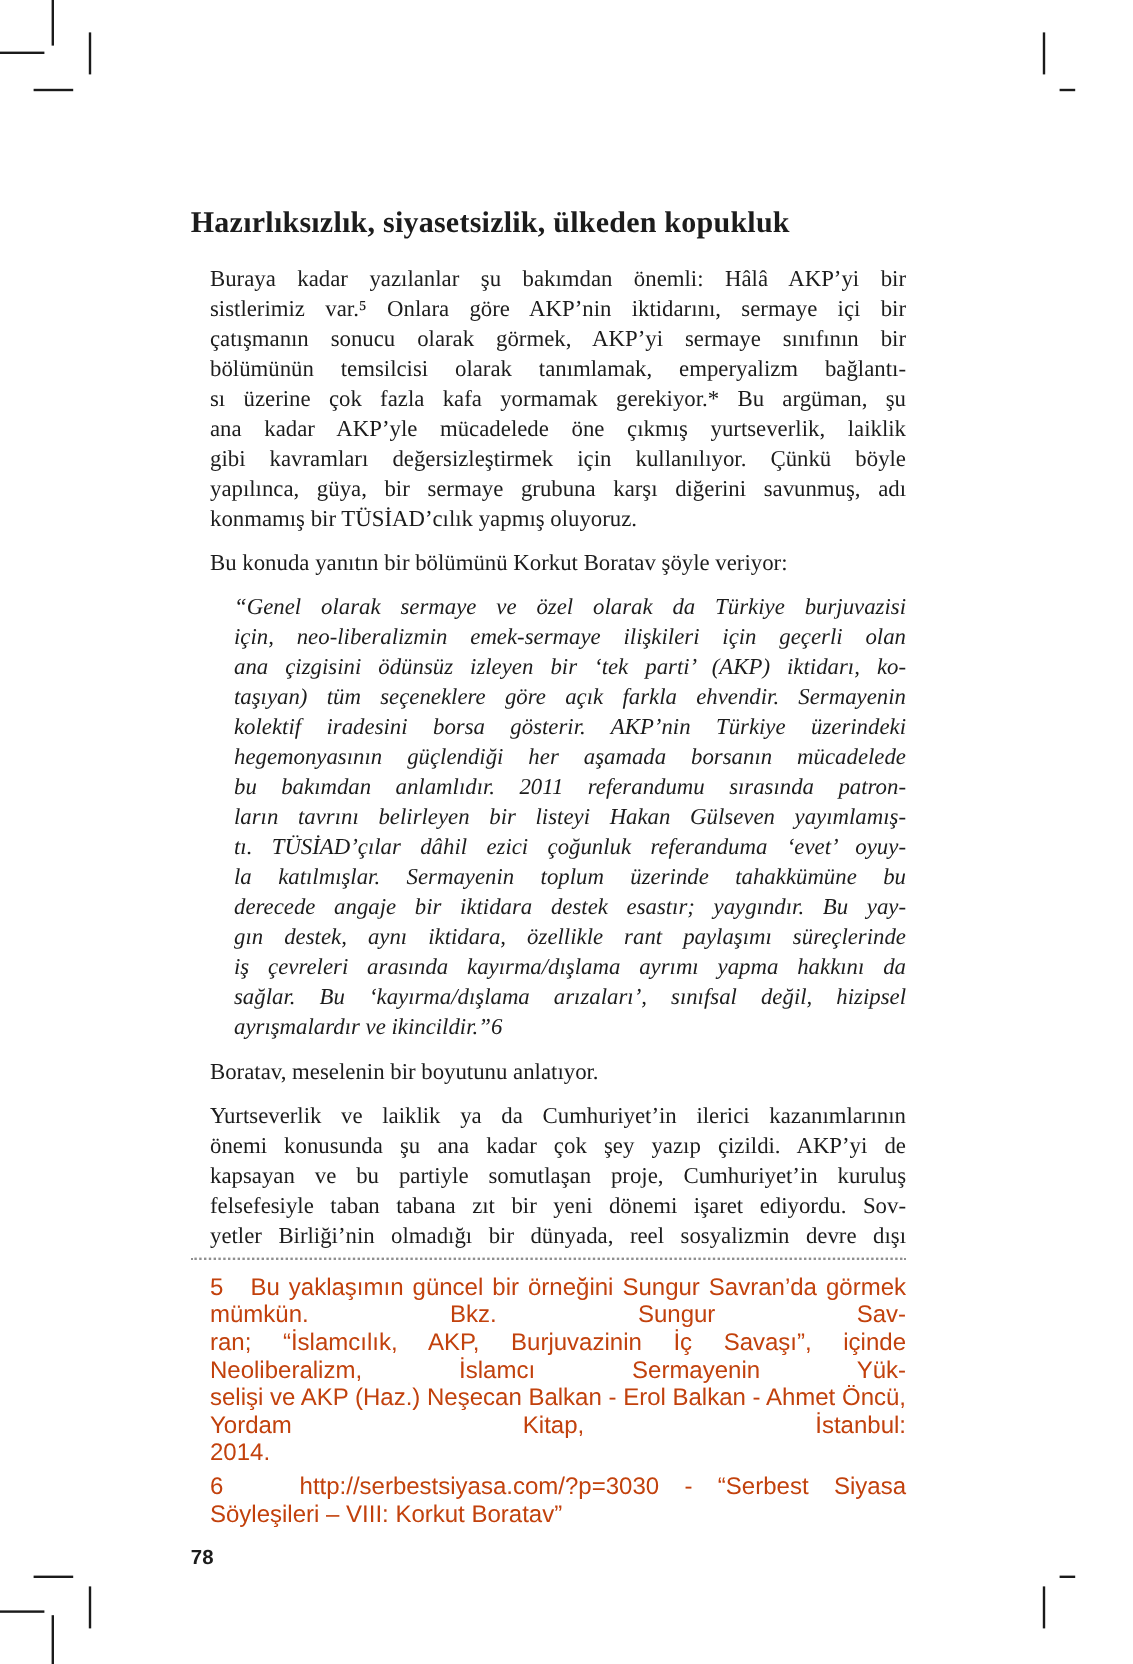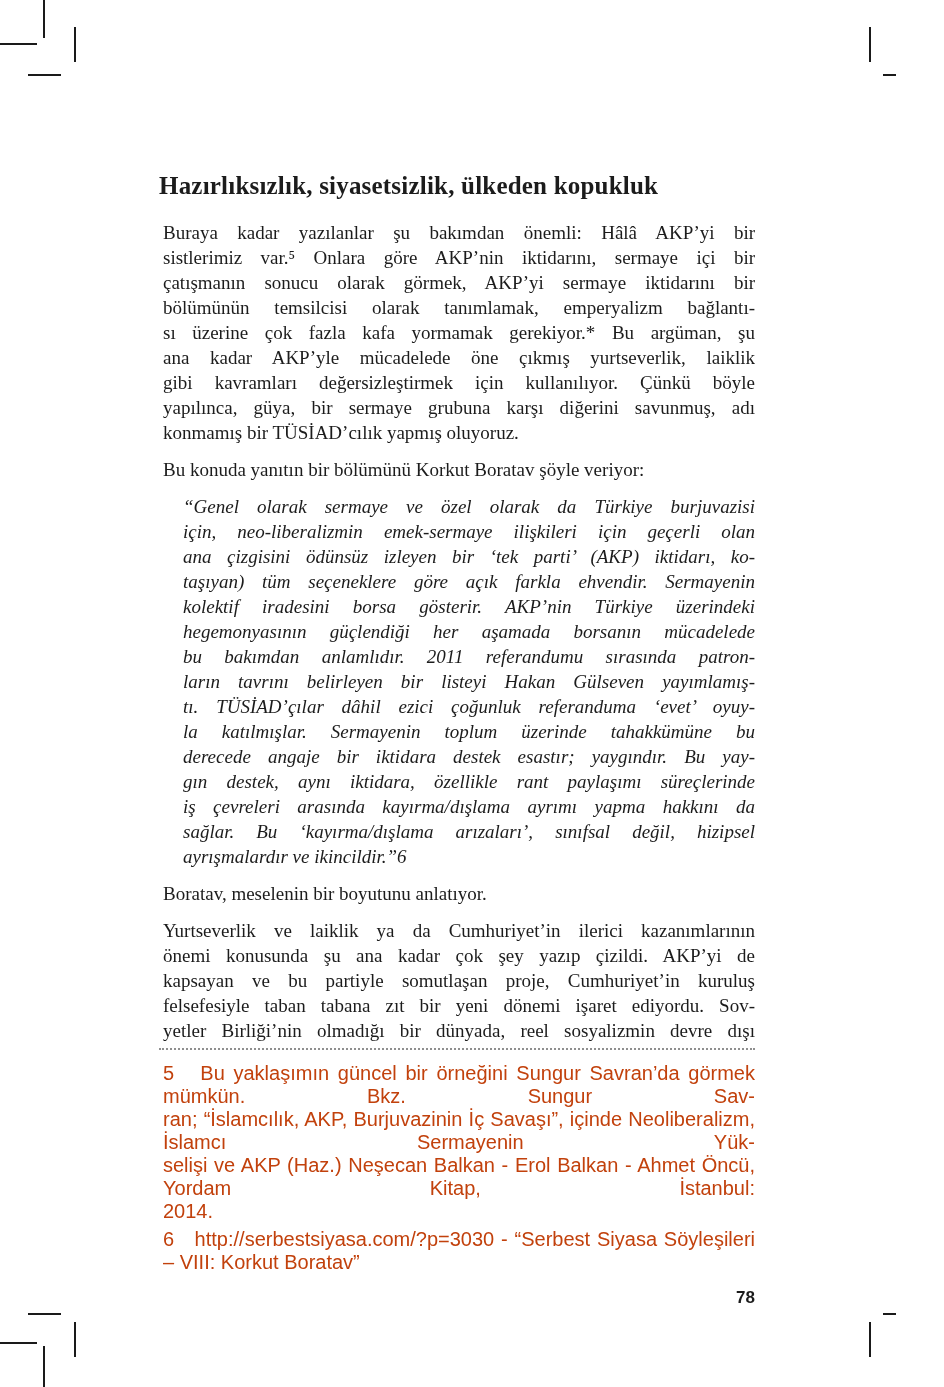--- a/index.html
+++ b/index.html
@@ -14,21 +14,21 @@
   
   .crop { position:absolute; background:#1a1a1a; }
   .crop.v { width:2px; }
   .crop.h { height:2px; }
   
   .textblock { position:absolute; left:159px; top:172px; width:596px; }
   .heading {
     font-size:25px; font-weight:bold; line-height:28px;
     letter-spacing:0.2px; margin:0 0 20px 0;
   }
-  .para, .quote, .footnote { margin:12px 0 0 4px; }
+  .para, .quote, .footnote { margin:12px 0 0 16px; }
   .para:first-of-type { margin-top:0; }
   .line {
     font-size:19px; line-height:25px;
     text-align:justify; text-align-last:justify;
     white-space:normal;
   }
   .natural-last .line:last-child { text-align-last:left; }
   .quote { padding-left:20px; font-style:italic; }
   .rule {
     margin-top:5px;
@@ -36,21 +36,20 @@
     height:0; width:100%;
   }
   .footnote { font-family:"Liberation Sans","DejaVu Sans",sans-serif; }
   .footnote .line { font-size:20px; line-height:23px; color:#c2410c; }
   .footnote.fn6 { margin-top:5px; }
   .pagenum {
     margin-top:14px;
     font-family:"Liberation Sans","DejaVu Sans",sans-serif;
     font-size:17px; font-weight:bold; line-height:20px;
     color:#1c1c1c;
-    text-align:right;
   }
 </style>
 </head>
 <body>
 
 <div class="sheet">
 
   <div class="crop v" style="left:43px;top:0;height:38px;"></div>
   <div class="crop h" style="top:43px;left:0;width:37px;"></div>
   <div class="crop v" style="left:74px;top:27px;height:35px;"></div>
@@ -71,21 +70,21 @@
   <div class="crop h" style="top:1342px;left:907px;width:37px;"></div>
   <div class="crop v" style="left:899px;top:1346px;height:41px;"></div>
 
   <div class="textblock">
 
     <div class="heading">Hazırlıksızlık, siyasetsizlik, ülkeden kopukluk</div>
 
     <div class="para natural-last">
         <div class="line">Buraya kadar yazılanlar şu bakımdan önemli: Hâlâ AKP’yi bir</div>
         <div class="line">sistlerimiz var.⁵ Onlara göre AKP’nin iktidarını, sermaye içi bir</div>
-        <div class="line">çatışmanın sonucu olarak görmek, AKP’yi sermaye iktidarını bir</div>
+        <div class="line">çatışmanın sonucu olarak görmek, AKP’yi sermaye sınıfının bir</div>
         <div class="line">bölümünün temsilcisi olarak tanımlamak, emperyalizm bağlantı-</div>
         <div class="line">sı üzerine çok fazla kafa yormamak gerekiyor.* Bu argüman, şu</div>
         <div class="line">ana kadar AKP’yle mücadelede öne çıkmış yurtseverlik, laiklik</div>
         <div class="line">gibi kavramları değersizleştirmek için kullanılıyor. Çünkü böyle</div>
         <div class="line">yapılınca, güya, bir sermaye grubuna karşı diğerini savunmuş, adı</div>
         <div class="line">konmamış bir TÜSİAD’cılık yapmış oluyoruz.</div>
       </div>
 
     <div class="para natural-last">
         <div class="line">Bu konuda yanıtın bir bölümünü Korkut Boratav şöyle veriyor:</div>

